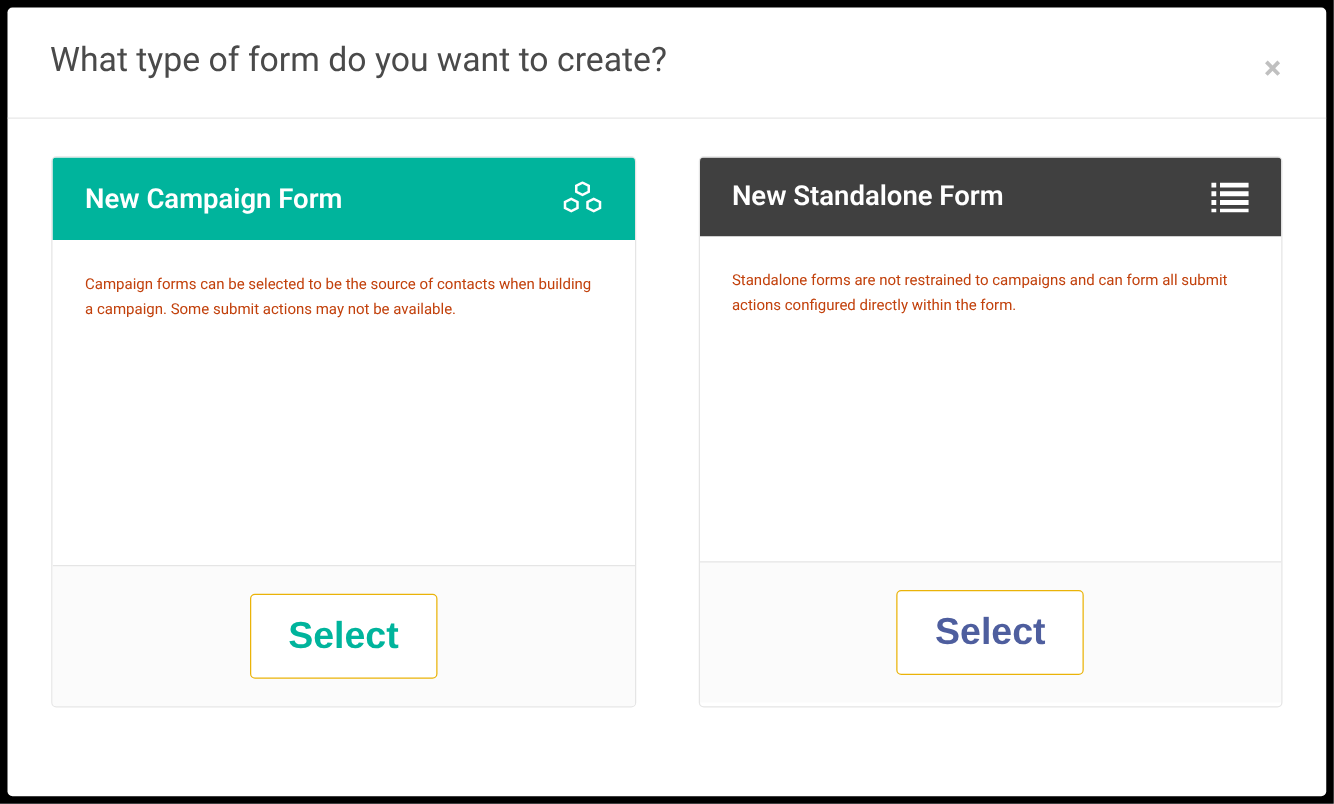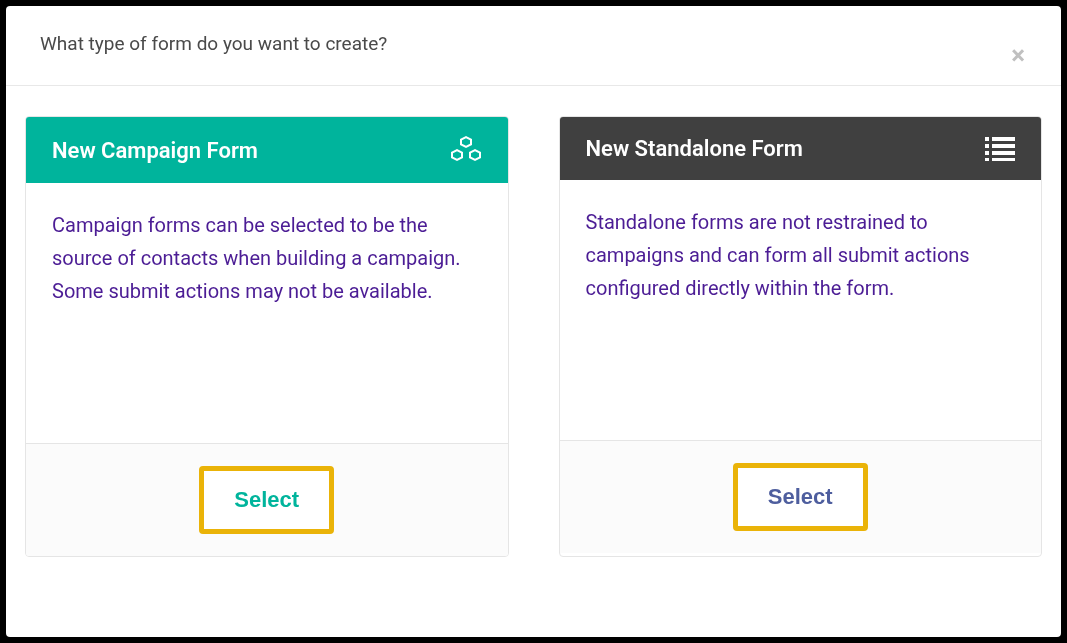--- a/index.html
+++ b/index.html
@@ -21,36 +21,36 @@
       margin: 6px;
       border-radius: 4px;
       overflow: hidden;
     }
     .modal-header {
       padding: 26px 34px 30px 34px;
       border-bottom: 1px solid #e8e8e8;
       position: relative;
     }
     .modal-title {
-      font-size: 19px;
+      font-size: 27px;
       font-weight: 400;
       color: #4a4a4a;
     }
     .close-icon {
       position: absolute;
       top: 36px;
       right: 36px;
       font-size: 26px;
       color: #c0c0c0;
       cursor: pointer;
       line-height: 1;
       font-weight: bold;
     }
     .modal-body {
-      padding: 30px 19px;
+      padding: 30px 35px;
       display: flex;
       gap: 50px;
     }
     .option-card {
       flex: 1;
       border: 1px solid #e5e5e5;
       border-radius: 4px;
       overflow: hidden;
       display: flex;
       flex-direction: column;
@@ -72,38 +72,38 @@
       font-size: 22px;
       font-weight: 600;
     }
     .card-icon {
       display: inline-flex;
       align-items: center;
       justify-content: center;
     }
     .card-description {
       padding: 26px 26px 36px 26px;
-      font-size: 20px;
+      font-size: 12px;
       line-height: 1.65;
-      color: #4c1d95;
+      color: #c2410c;
       min-height: 260px;
     }
     .card-footer {
       border-top: 1px solid #e5e5e5;
       background: #fbfbfb;
       padding: 22px 26px;
       display: flex;
       justify-content: center;
     }
     .select-button {
       background: #fff;
-      border: 5px solid #eab308;
+      border: 1px solid #eab308;
       border-radius: 4px;
       padding: 16px 30px;
-      font-size: 22px;
+      font-size: 30px;
       font-weight: 600;
       cursor: pointer;
     }
     .select-button.teal-text {
       color: #00b49c;
     }
     .select-button.slateblue-text {
       color: #4e5e9e;
     }
   </style>

